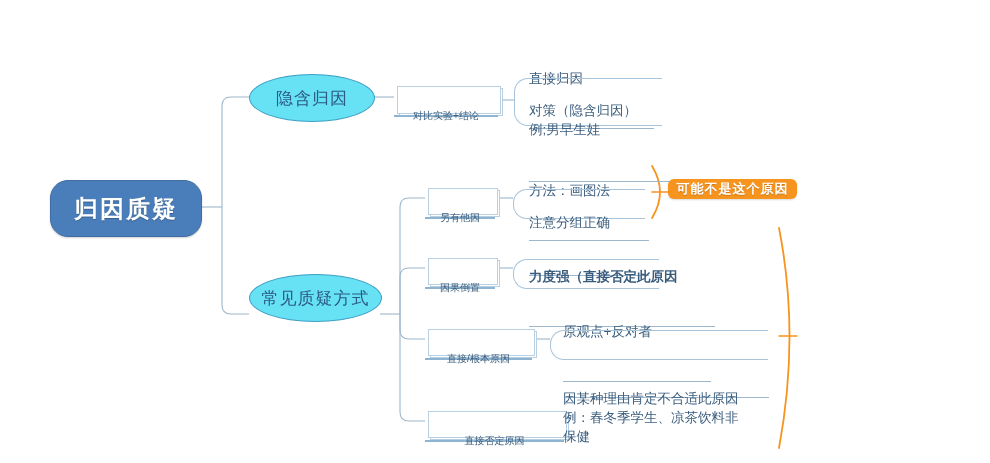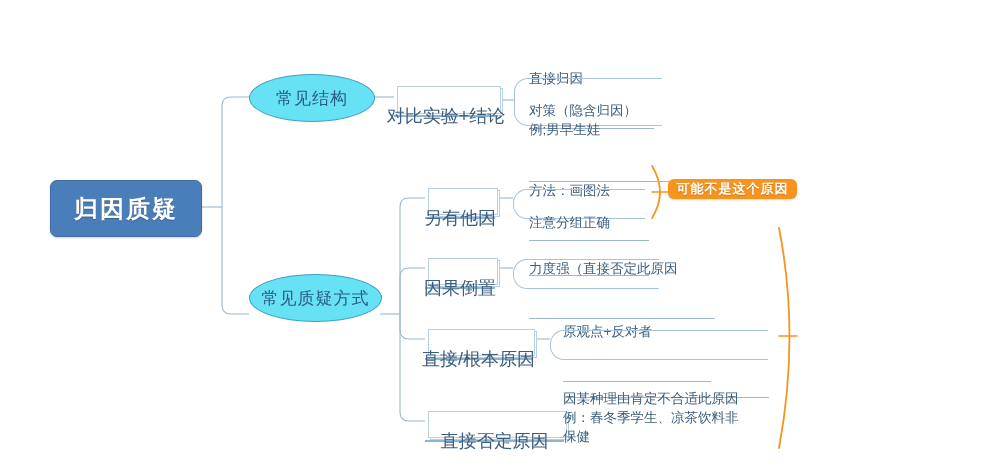--- a/index.html
+++ b/index.html
@@ -27,21 +27,21 @@
   }
 
   
   .root-node {
     position: absolute;
     display: flex;
     align-items: center;
     justify-content: center;
     background: #4a7ebb;
     border: 1px solid #3f6da4;
-    border-radius: 7px;
+    border-radius: 18px;
     color: #ffffff;
     font-size: 24px;
     font-weight: bold;
     letter-spacing: 2px;
     box-shadow: 0 1px 2px rgba(0,0,0,0.18);
     text-shadow: 0 1px 1px rgba(0,0,0,0.25);
   }
 
   
   .oval-node {
@@ -73,21 +73,21 @@
   .box-node .face {
     position: absolute;
     left: 0; top: 0; right: 0; bottom: 0;
     border: 1px solid #8fb4d1;
     background: #eab308;
     box-sizing: border-box;
     display: flex;
     align-items: center;
     justify-content: center;
     color: #3b5d7d;
-    font-size: 18px;
+    font-size: 10px;
     white-space: nowrap;
     margin-top: 32px;
   }
 
   
   .leaf {
     position: absolute;
     color: #3b5d7d;
     font-size: 13.5px;
     line-height: 19px;
@@ -164,21 +164,21 @@
       <path d="M779,228 Q800,335 779,448"></path>
       <path d="M779,336 L797,336" stroke-width="1.6"></path>
     </g>
   </svg>
 
   <div class="root-node" style="left:50px; top:180px; width:150px; height:55px;">
     <span>归因质疑</span>
   </div>
 
   <div class="oval-node" style="left:249px; top:74px; width:124px; height:46px;">
-    <span>常见结构</span>
+    <span>隐含归因</span>
   </div>
 
   <div class="oval-node" style="left:249px; top:274px; width:131px; height:46px;text-align:right;">
     <span>常见质疑方式</span>
   </div>
 
   <div class="box-node" style="left:394px; top:83px; width:104px; height:28px;">
     <div class="shadow-a"></div>
     <div class="shadow-b"></div>
     <div class="face">对比实验+结论</div>
@@ -224,21 +224,21 @@
     <span>方法：画图法</span>
     <div class="rule" style="width:120px;"></div>
   </div>
 
   <div class="capsule" style="left:513px; top:189px; width:132px; height:30px;"></div>
   <div class="leaf" style="left:529px; top:194px; width:130px;">
     <span>注意分组正确</span>
     <div class="rule" style="width:120px; bottom:-5px;"></div>
   </div>
 
-  <div class="leaf" style="left:529px; top:240px; width:190px;">
+  <div class="leaf" style="left:529px; top:248px; width:190px;font-weight:bold;">
     <span>力度强（直接否定此原因</span>
     <div class="rule" style="width:186px;"></div>
   </div>
 
   <div class="capsule" style="left:513px; top:259px; width:146px; height:30px;"></div>
 
   <div class="leaf" style="left:563px; top:303px; width:160px;">
     <span>原观点+反对者</span>
     <div class="rule" style="width:148px;"></div>
   </div>

